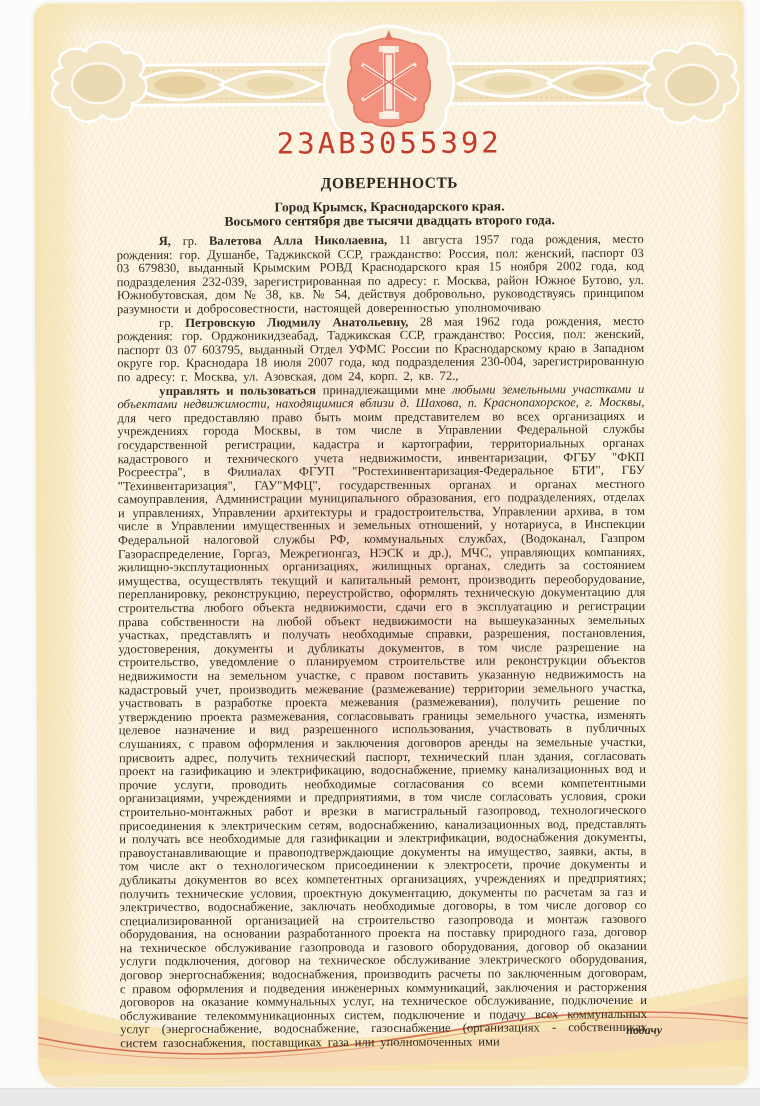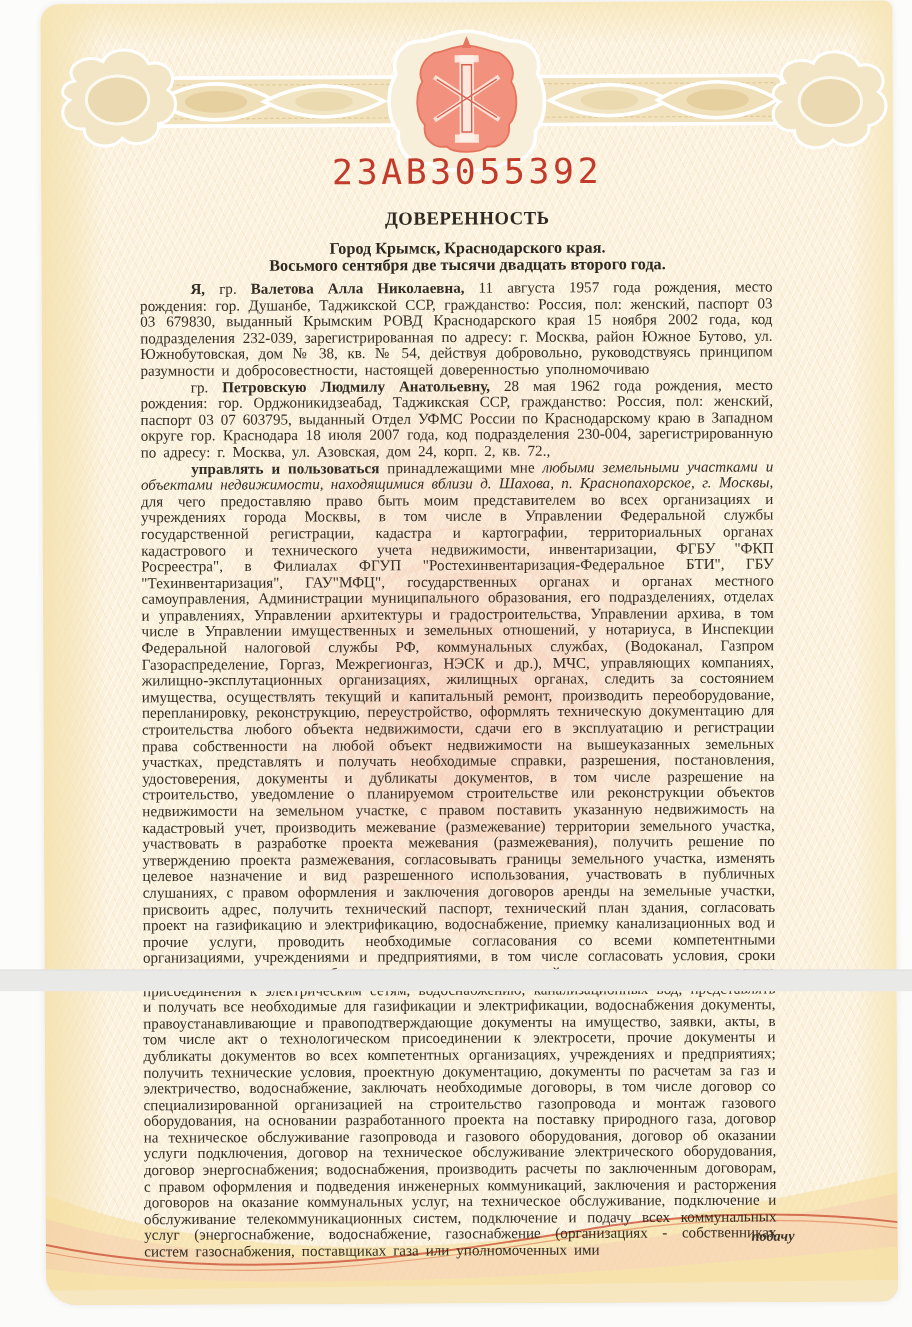--- a/index.html
+++ b/index.html
@@ -2,21 +2,21 @@
 <html lang="ru"><head>
 <meta charset="utf-8">
 <style>
   html,body{margin:0;padding:0;}
   body{
     width:760px;height:1106px;overflow:hidden;
     background:#fbfbfa;
     font-family:"Liberation Serif","DejaVu Serif",serif;
     position:relative;
   }
-  .scan{position:relative;width:760px;height:826px;background:#fcfcfb;}
+  .scan{position:relative;width:760px;height:1106px;background:#fcfcfb;}
 
   
   .page{
     position:absolute;left:36px;top:2px;width:710px;height:1084px;
     background:#fbf1dc;
     border-radius:16px 8px 14px 26px;
     transform:rotate(-0.25deg);
     transform-origin:50% 50%;
     box-shadow:0 0 5px rgba(60,50,30,0.10);
     overflow:hidden;

